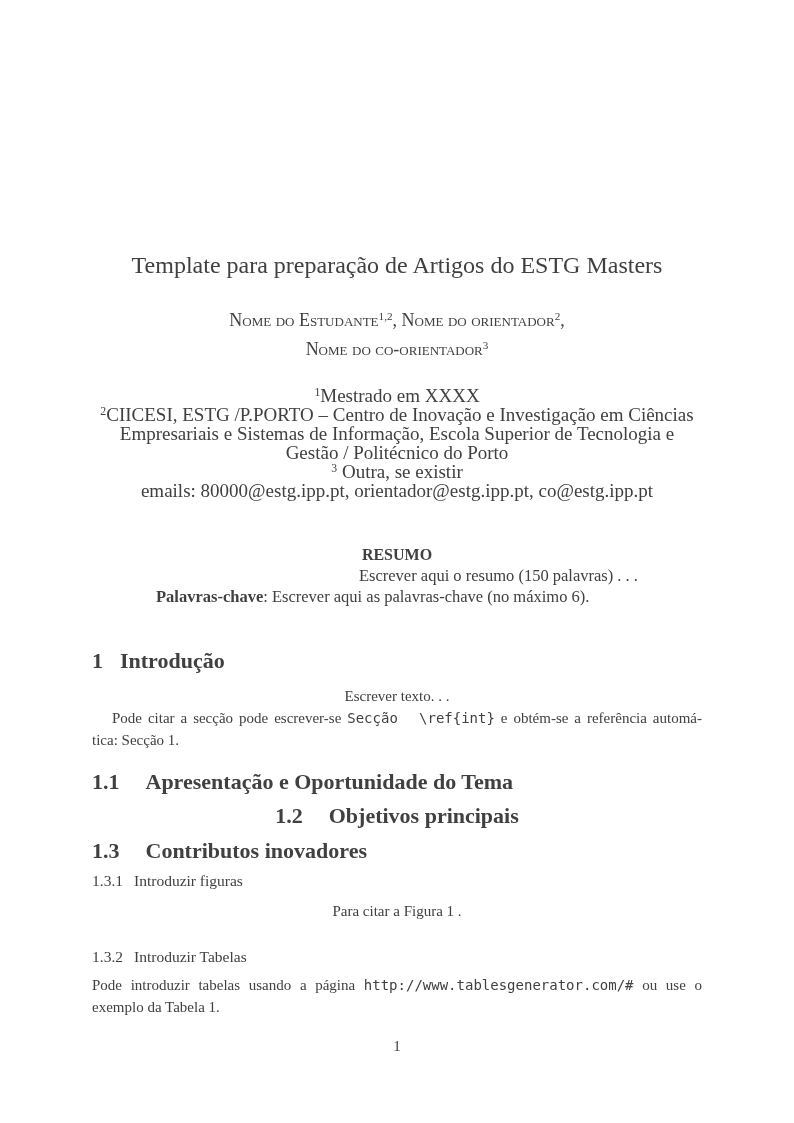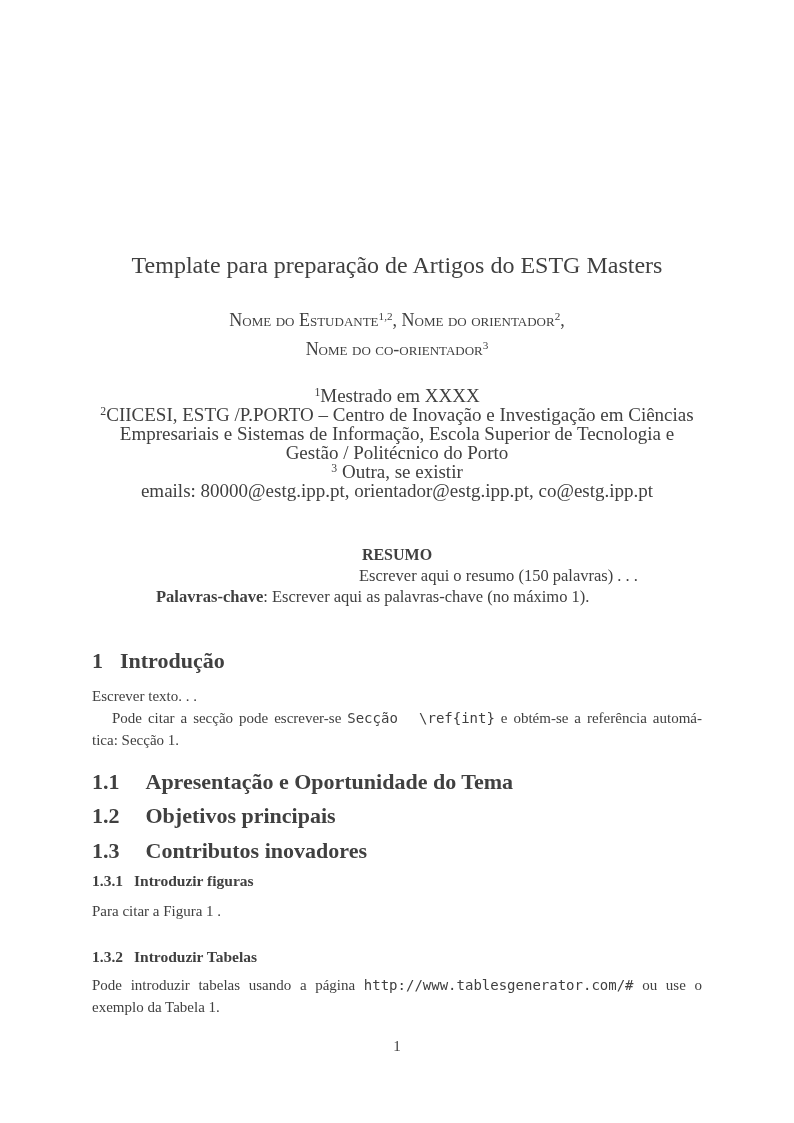--- a/index.html
+++ b/index.html
@@ -60,32 +60,32 @@
   .sec-h1 .num { margin-right: 17px; }
   .sec-h2 {
     margin: 18px 0 0 0;
     font-size: 22px; line-height: 26px;
     font-weight: bold;
   }
   .sec-h2 .num { margin-right: 26px; }
   .sec-h3 {
     margin: 0;
     font-size: 15.5px; line-height: 22px;
-    font-weight: bold;
+    font-weight: normal;
   }
   .sec-h3 .num { margin-right: 11px; }
   .body-p { margin: 0; font-size: 15px; line-height: 22px; }
   .jline {
     text-align: justify;
     text-align-last: justify;
     word-spacing: -1.5px;
   }
   .indent { text-indent: 20px; }
   .mt6 { margin-top: 6px; }
-  .mt8 { margin-top: 8px; }
+  .mt8 { margin-top: 8px; text-align: center; }
   .mt9 { margin-top: 9px; }
   .mt18 { margin-top: 18px; }
   .mt24 { margin-top: 24px; }
   .tt {
     font-family: "DejaVu Sans Mono", monospace;
     font-size: 14px;
     white-space: pre;
   }
   .page-number {
     position: absolute;
@@ -106,21 +106,21 @@
   <div class="affil">
     <div><span class="sup">1</span><span>Mestrado em XXXX</span></div>
     <div><span class="sup">2</span><span>CIICESI, ESTG /P.PORTO – Centro de Inovação e Investigação em Ciências Empresariais e Sistemas de Informação, Escola Superior de Tecnologia e Gestão / Politécnico do Porto</span></div>
     <div><span class="sup">3</span><span> Outra, se existir</span></div>
     <div>emails: 80000@estg.ipp.pt, orientador@estg.ipp.pt, co@estg.ipp.pt</div>
   </div>
 
   <div class="resumo-head">RESUMO</div>
   <div class="abstract">
     <div class="abs-p1">Escrever aqui o resumo (150 palavras) . . .</div>
-    <div class="abs-p2"><span class="bold">Palavras-chave</span><span>: Escrever aqui as palavras-chave (no máximo 1).</span></div>
+    <div class="abs-p2"><span class="bold">Palavras-chave</span><span>: Escrever aqui as palavras-chave (no máximo 6).</span></div>
   </div>
 
   <h2 class="sec-h1"><span class="num">1</span><span>Introdução</span></h2>
 
   <div class="body-p mt8">Escrever texto. . .</div>
   <div class="body-p">
     <div class="jline indent"><span>Pode citar a secção pode escrever-se </span><span class="tt">Secção  \ref{int}</span><span> e obtém-se a referência automá-</span></div>
     <div>tica: Secção 1.</div>
   </div>
 

